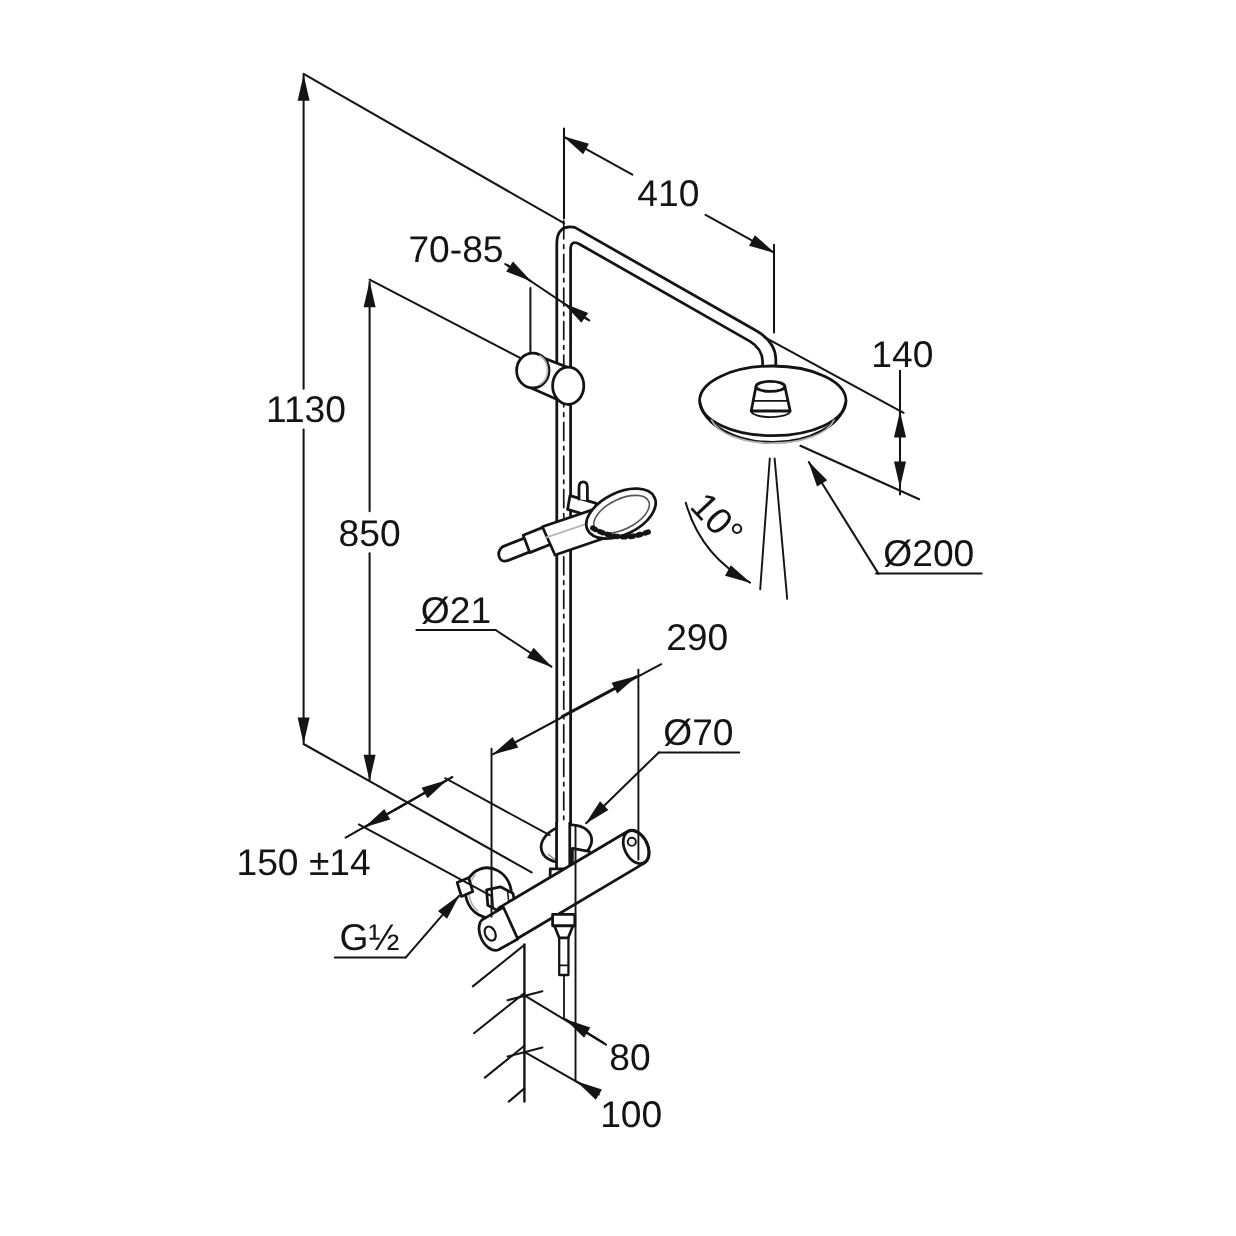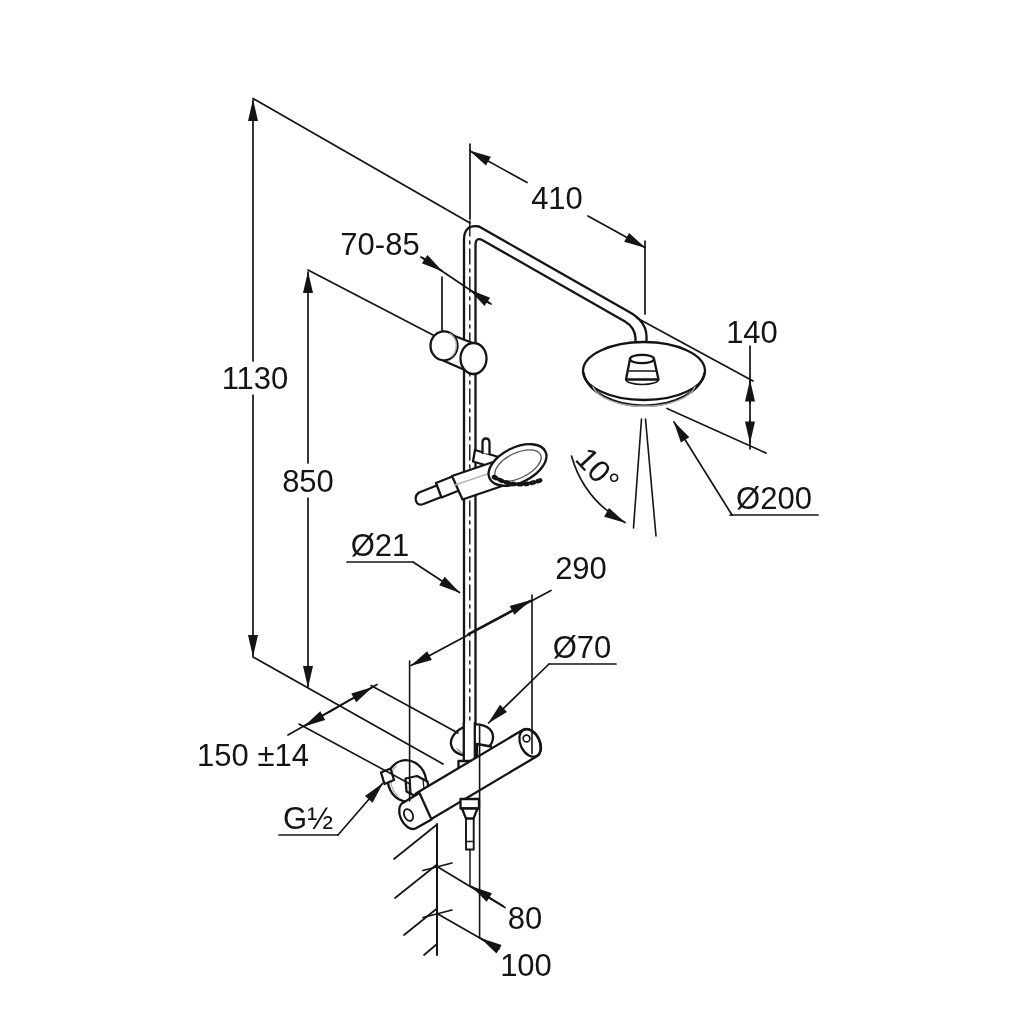--- a/index.html
+++ b/index.html
@@ -1,17 +1,17 @@
 <!DOCTYPE html>
 <html><head>
 <meta charset="utf-8">
 <style>
   html,body{margin:0;padding:0;background:#ffffff;}
   .stage{position:relative;width:1030px;height:970px;background:#ffffff;overflow:hidden;
-         font-family:"Liberation Sans", sans-serif;margin-top:37px;}
+         font-family:"Liberation Sans", sans-serif;}
   svg{position:absolute;left:0;top:0;}
   text{font-family:"Liberation Sans", sans-serif;font-size:31px;fill:#141414;}
 </style>
 </head>
 <body>
 
 <div class="stage">
 <svg width="1030" height="1030" viewBox="0 0 1030 1030">
   <defs>
     <marker id="ah" viewBox="-24 -7 26 14" markerWidth="26" markerHeight="14" refX="0" refY="0" orient="auto" markerUnits="userSpaceOnUse">

